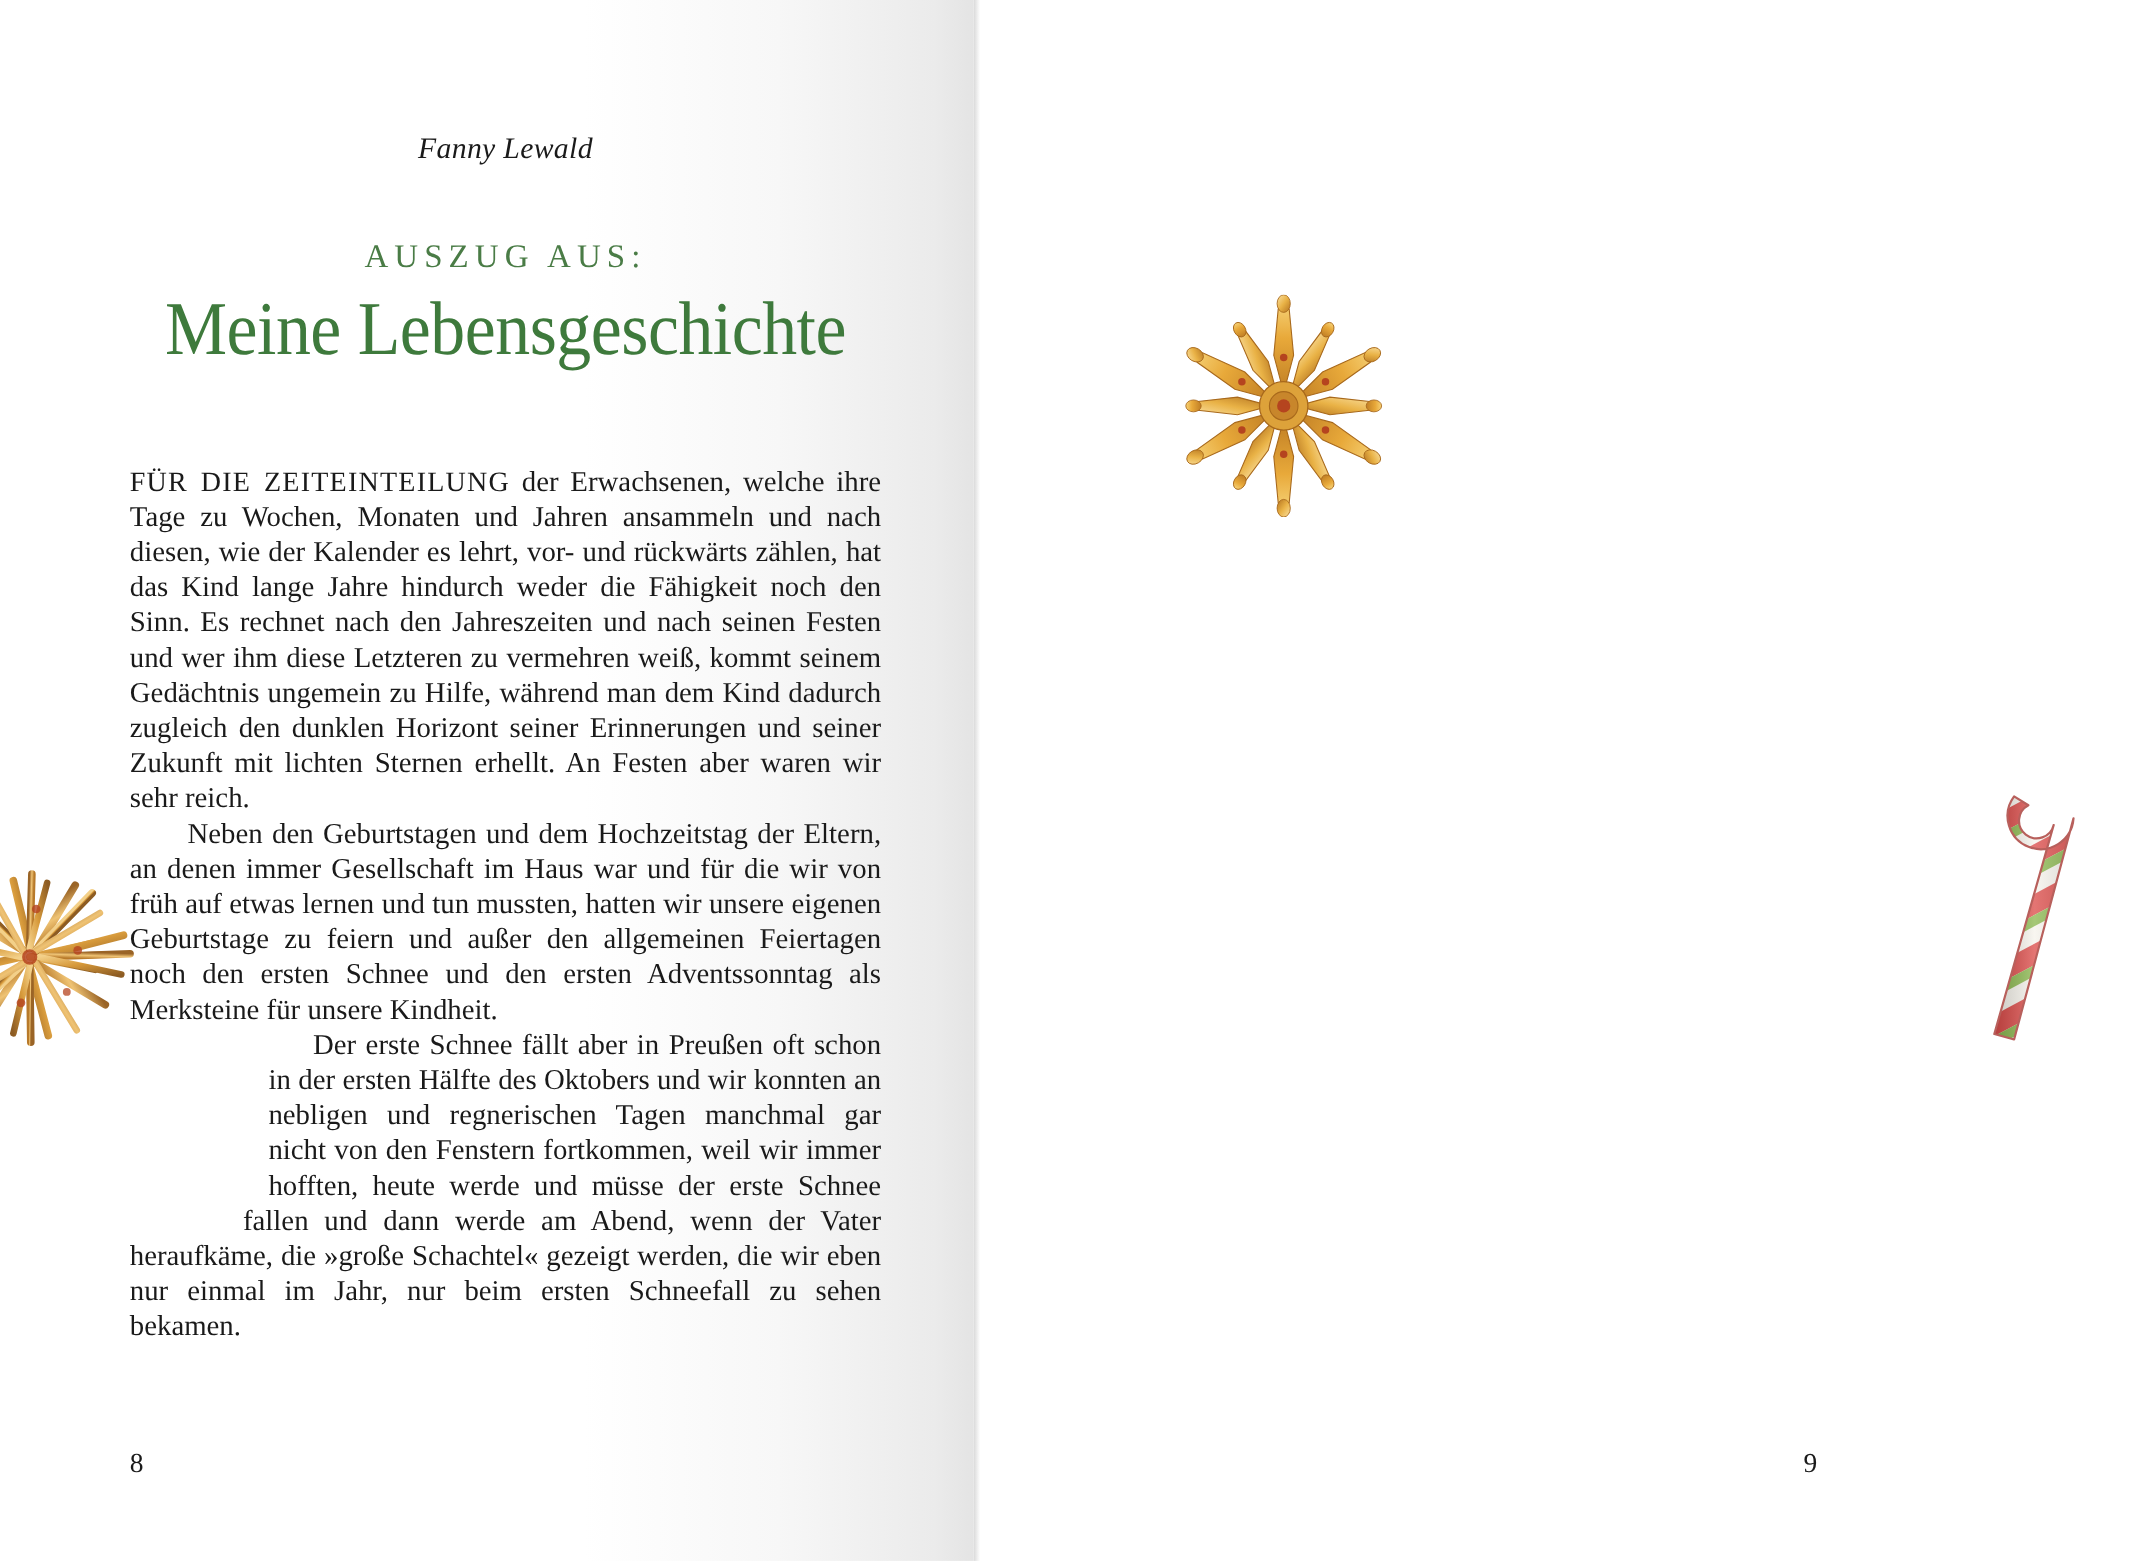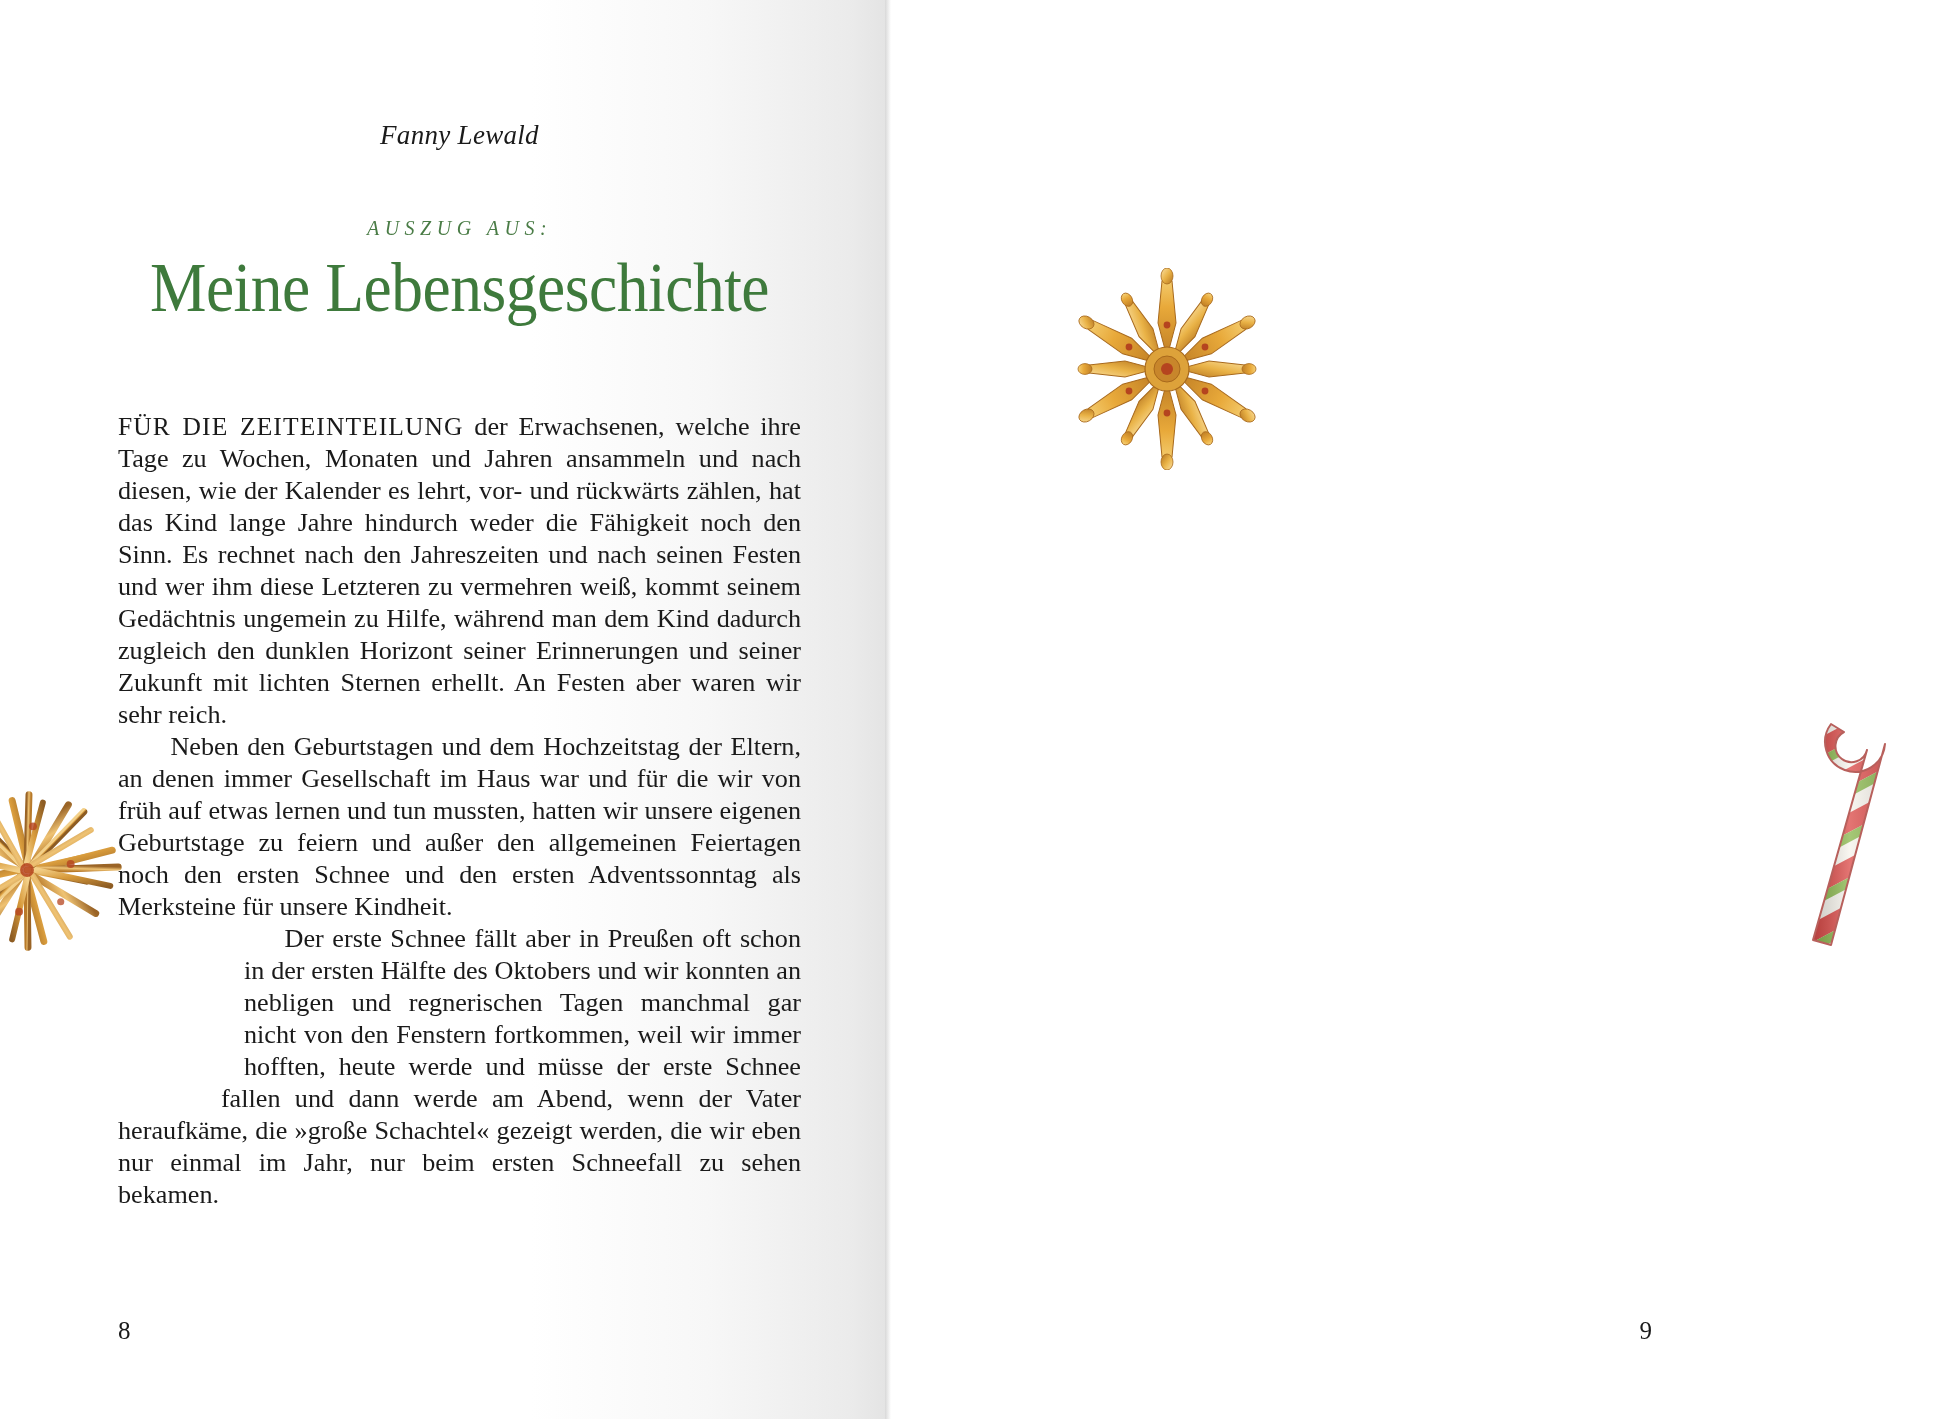--- a/index.html
+++ b/index.html
@@ -67,25 +67,24 @@
     text-align: center;
     letter-spacing: 0.3px;
     margin: 0 0 0 0;
     color: #1a1a1a;
   }
 
   .kicker {
     margin: 66px 0 0 0;
     text-align: center;
     color: #4a7c46;
-    font-size: 20px;
+    font-size: 30px;
     letter-spacing: 5.5px;
     text-transform: uppercase;
     font-weight: 400;
-    font-style: italic;
   }
 
   .booktitle {
     margin: 12px 0 0 0;
     text-align: center;
     color: #3e7a3c;
     font-size: 69px;
     line-height: 1.06;
     font-weight: 400;
     letter-spacing: -0.5px;

